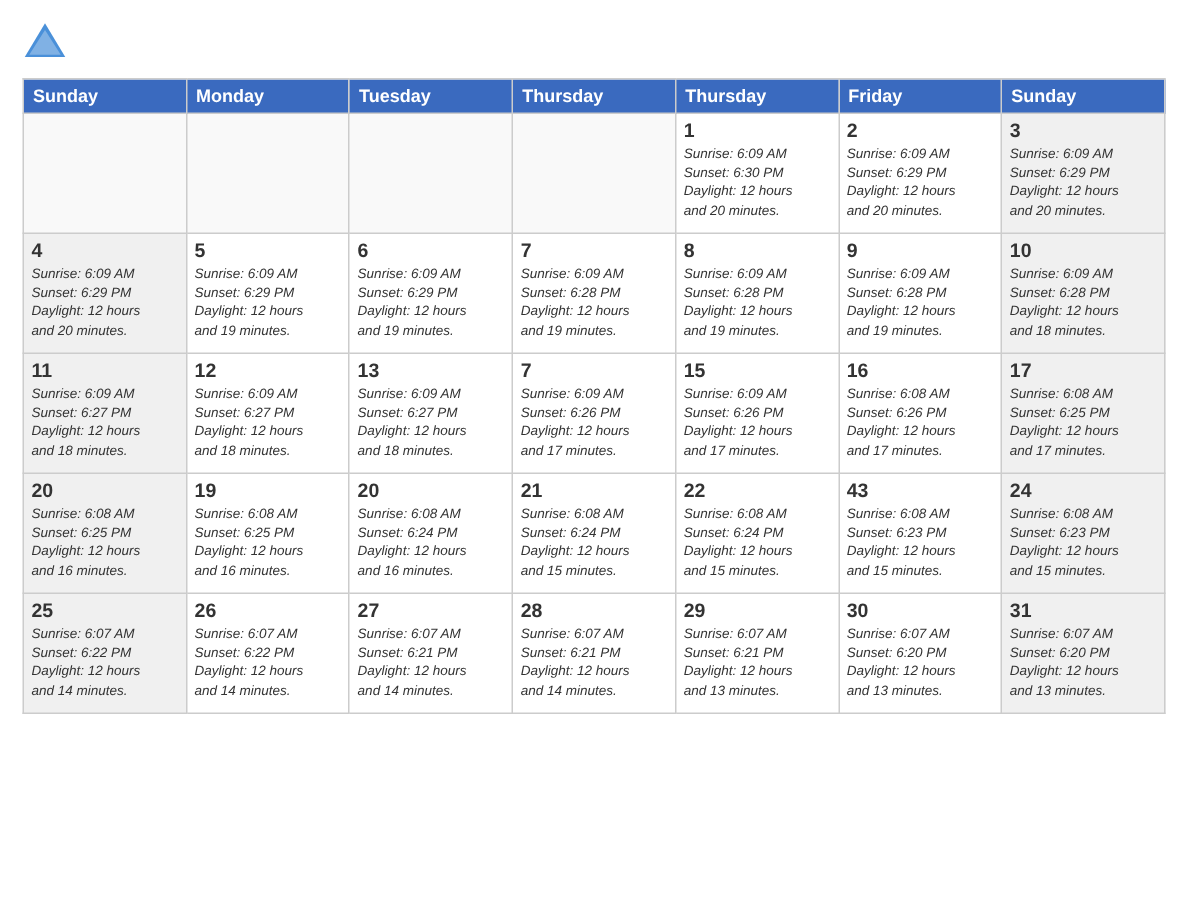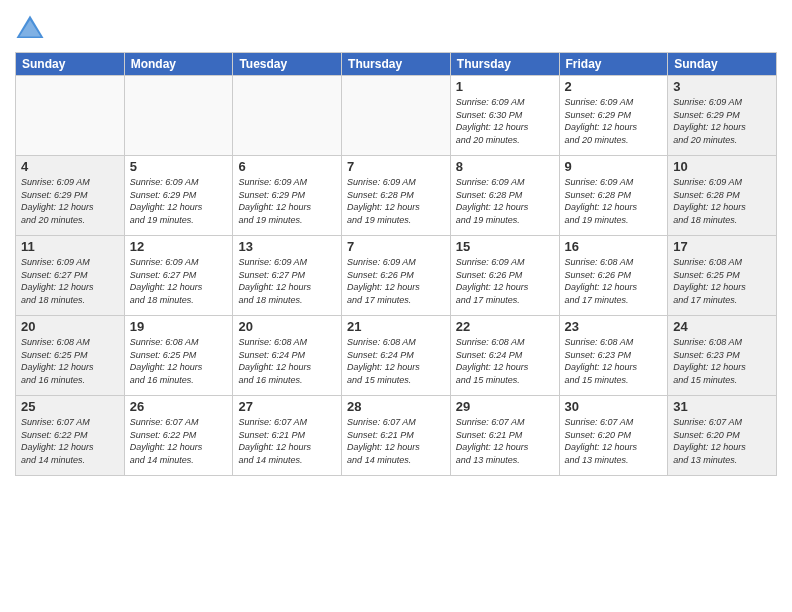--- a/index.html
+++ b/index.html
@@ -286,21 +286,21 @@
 and 15 minutes.</div>
           </td>
           <td>
             <span class="day-number">22</span>
             <div class="day-info" style="white-space: pre-line;">Sunrise: 6:08 AM
 Sunset: 6:24 PM
 Daylight: 12 hours
 and 15 minutes.</div>
           </td>
           <td>
-            <span class="day-number">23</span>
+            <span class="day-number">43</span>
             <div class="day-info" style="white-space: pre-line;">Sunrise: 6:08 AM
 Sunset: 6:23 PM
 Daylight: 12 hours
 and 15 minutes.</div>
           </td>
           <td class="shade">
             <span class="day-number">24</span>
             <div class="day-info" style="white-space: pre-line;">Sunrise: 6:08 AM
 Sunset: 6:23 PM
 Daylight: 12 hours

